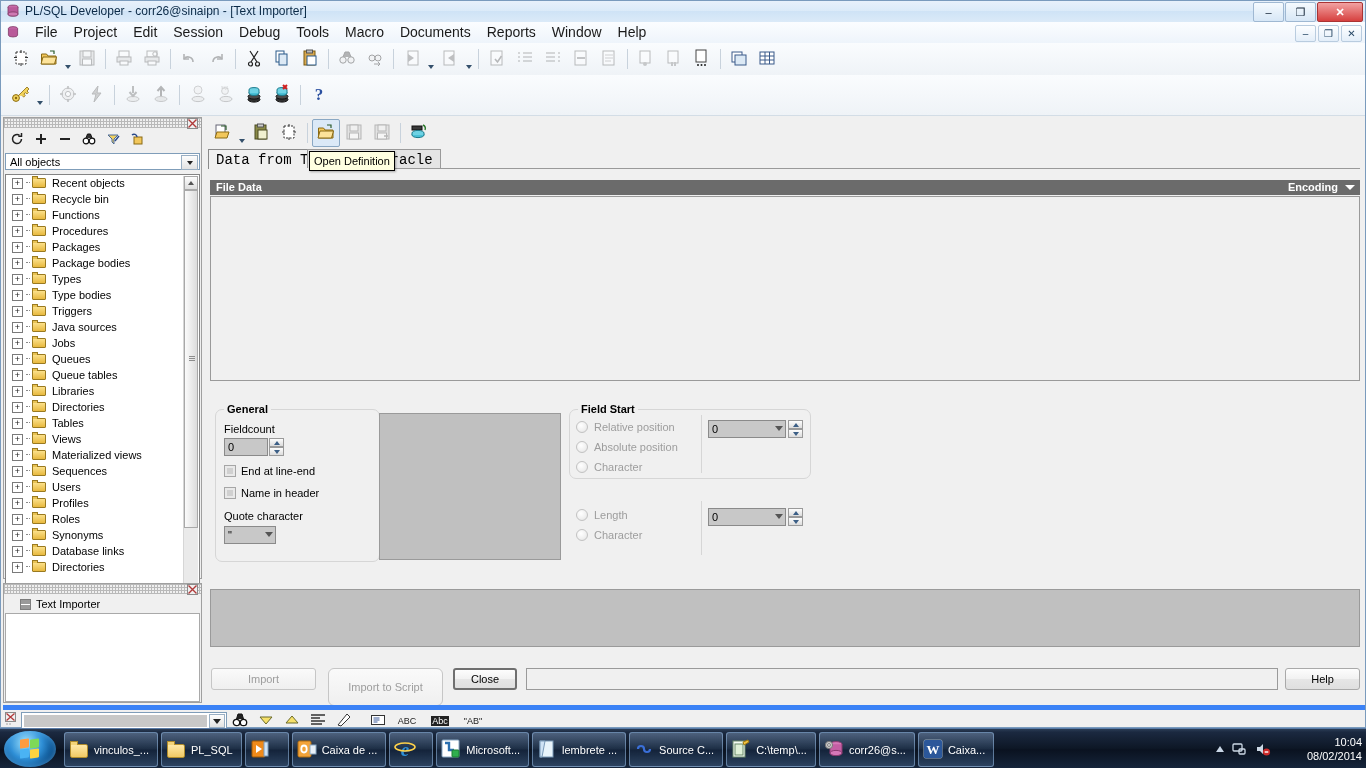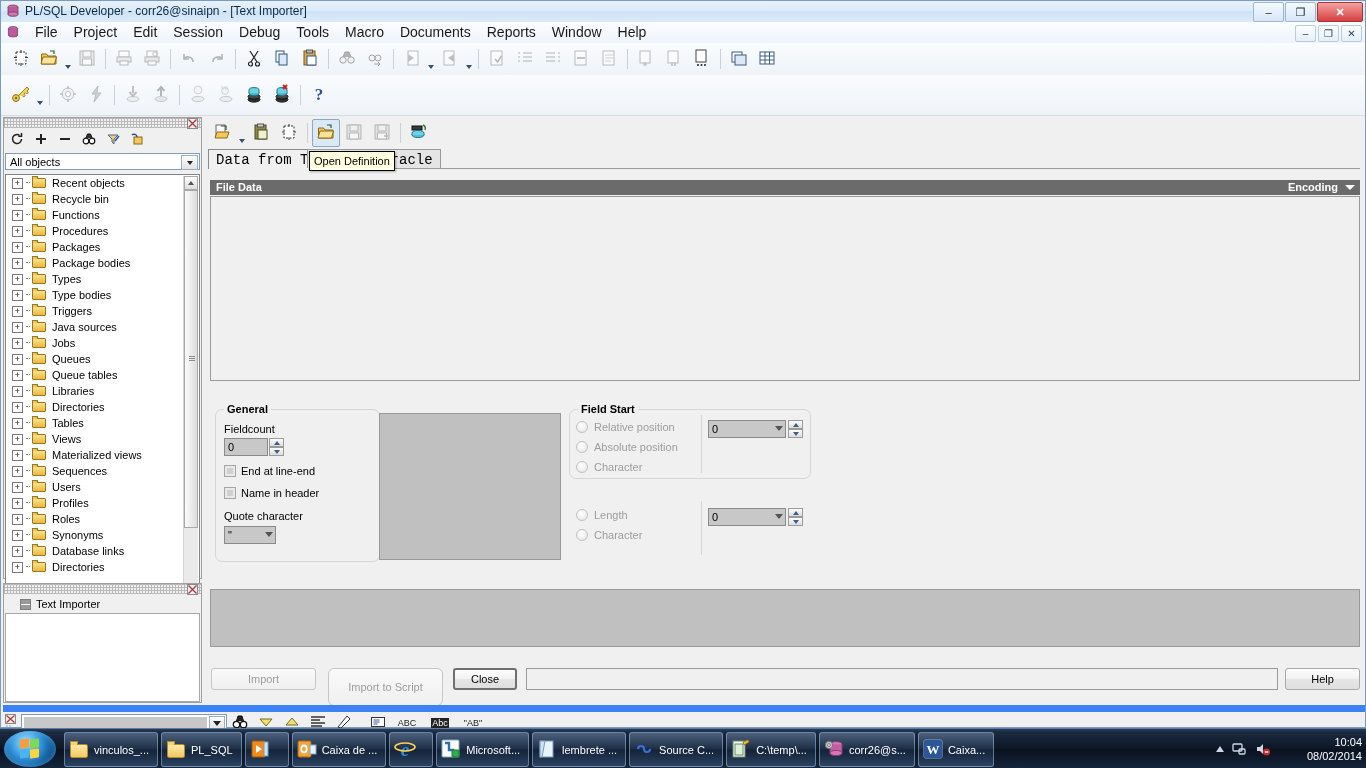--- a/index.html
+++ b/index.html
@@ -262,21 +262,21 @@
     display:flex;align-items:center;justify-content:center;font-size:11px;color:#000;
   }
   .btn.disabled{color:#9d9d9d;background:linear-gradient(to bottom,#fafafa,#efefef);border-color:#c6c6c6;}
   .btn.default{border:2px solid #6f6f6f;}
 
   .txtfield{position:absolute;background:#f0f0f0;border:1px solid #9a9a9a;box-sizing:border-box;}
 
   
   .statusbar{
     position:absolute;left:2px;top:704px;width:1362px;height:22px;
-    background:#f0f0f0;border-top:7px solid #3b82f6;box-sizing:border-box;
+    background:#f0f0f0;border-top:5px solid #3b82f6;box-sizing:border-box;
   }
   .sb-grip{position:absolute;left:2px;top:2px;width:12px;height:14px;}
   .sb-combo{
     position:absolute;left:18px;top:2px;width:206px;height:18px;
     background:#fff;border:1px solid #7f9db9;box-sizing:border-box;display:flex;align-items:center;
   }
   .sb-combo .inner{position:absolute;left:2px;top:2px;width:183px;height:12px;background:#c8c8c8;}
   .sb-combo .dd{
     position:absolute;right:1px;top:1px;width:16px;height:14px;
     background:linear-gradient(to bottom,#fdfdfd,#e2e2e2);border:1px solid #9aafc3;box-sizing:border-box;

